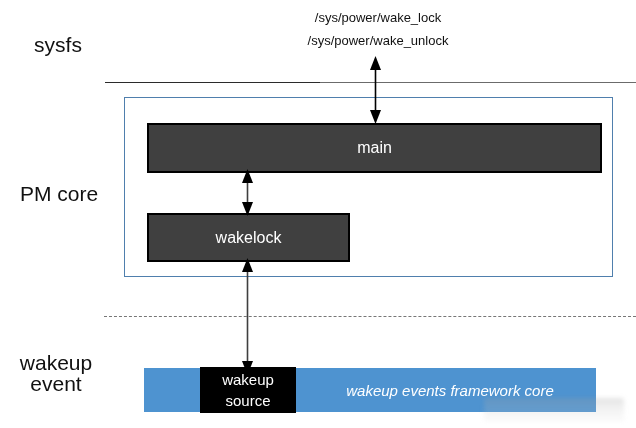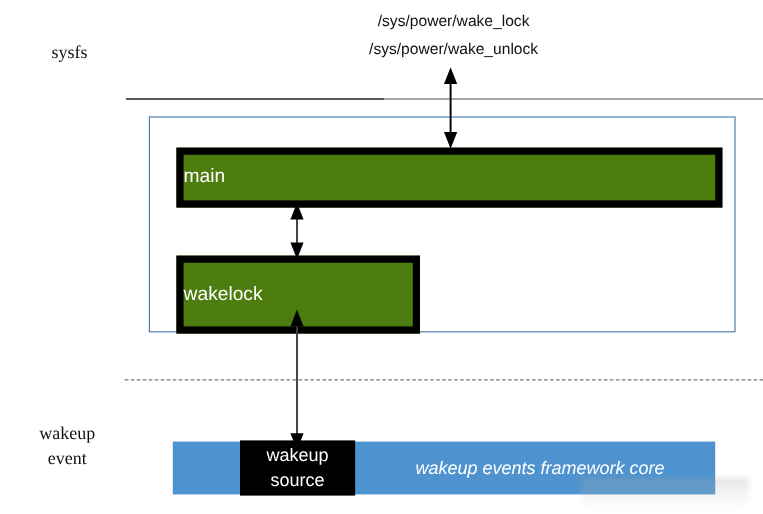--- a/index.html
+++ b/index.html
@@ -13,25 +13,24 @@
     height: 428px;
     background: #ffffff;
     font-family: "Liberation Sans", sans-serif;
     overflow: hidden;
   }
 
   
   .layer-label {
     position: absolute;
     color: #111111;
-    font-size: 15px;
+    font-size: 21px;
     line-height: 21px;
     text-align: center;
     white-space: pre-line;
-    font-family: Liberation Serif, serif;
   }
   #label-sysfs   { left: 8px;  top: 34px;  width: 100px; }
   #label-pmcore  { left: 4px;  top: 183px; width: 110px; }
   #label-wakeup  { left: 8px;  top: 352px; width: 96px; }
 
   
   #sysfs-paths {
     position: absolute;
     left: 228px;
     top: 6px;
@@ -77,40 +76,40 @@
     width: 489px;
     height: 180px;
     border: 1px solid #4f7fad;
     background: #ffffff;
     box-sizing: border-box;
   }
 
   
   .green-box {
     position: absolute;
-    background: #4d7c0f;
-    border: 6px solid #000000;
+    background: #404040;
+    border: 2px solid #000000;
     box-sizing: border-box;
     color: #ffffff;
     font-size: 16px;
     display: flex;
     align-items: center;
-    justify-content: flex-start;
+    justify-content: center;
   }
   #box-main {
     left: 147px;
     top: 123px;
     width: 455px;
     height: 50px;
   }
   #box-wakelock {
     left: 147px;
     top: 213px;
     width: 203px;
-    height: 65px;
+    height: 49px;
   }
 
   
   #box-wakeup-framework {
     position: absolute;
     left: 144px;
     top: 368px;
     width: 452px;
     height: 44px;
     background: #4E93D0;
@@ -172,20 +171,21 @@
 </head>
 <body>
 
 <div id="canvas">
 
   <div id="sysfs-paths">/sys/power/wake_lock
 /sys/power/wake_unlock</div>
 
   <div class="layer-label" id="label-sysfs">sysfs</div>
 
+  <div class="layer-label" id="label-pmcore">PM core</div>
 
   <div class="layer-label" id="label-wakeup">wakeup
 event</div>
 
   <div id="divider-solid"></div>
   <div id="divider-solid-dark"></div>
 
   <div id="divider-dashed"></div>
 
   <div id="pm-core-container"></div>

